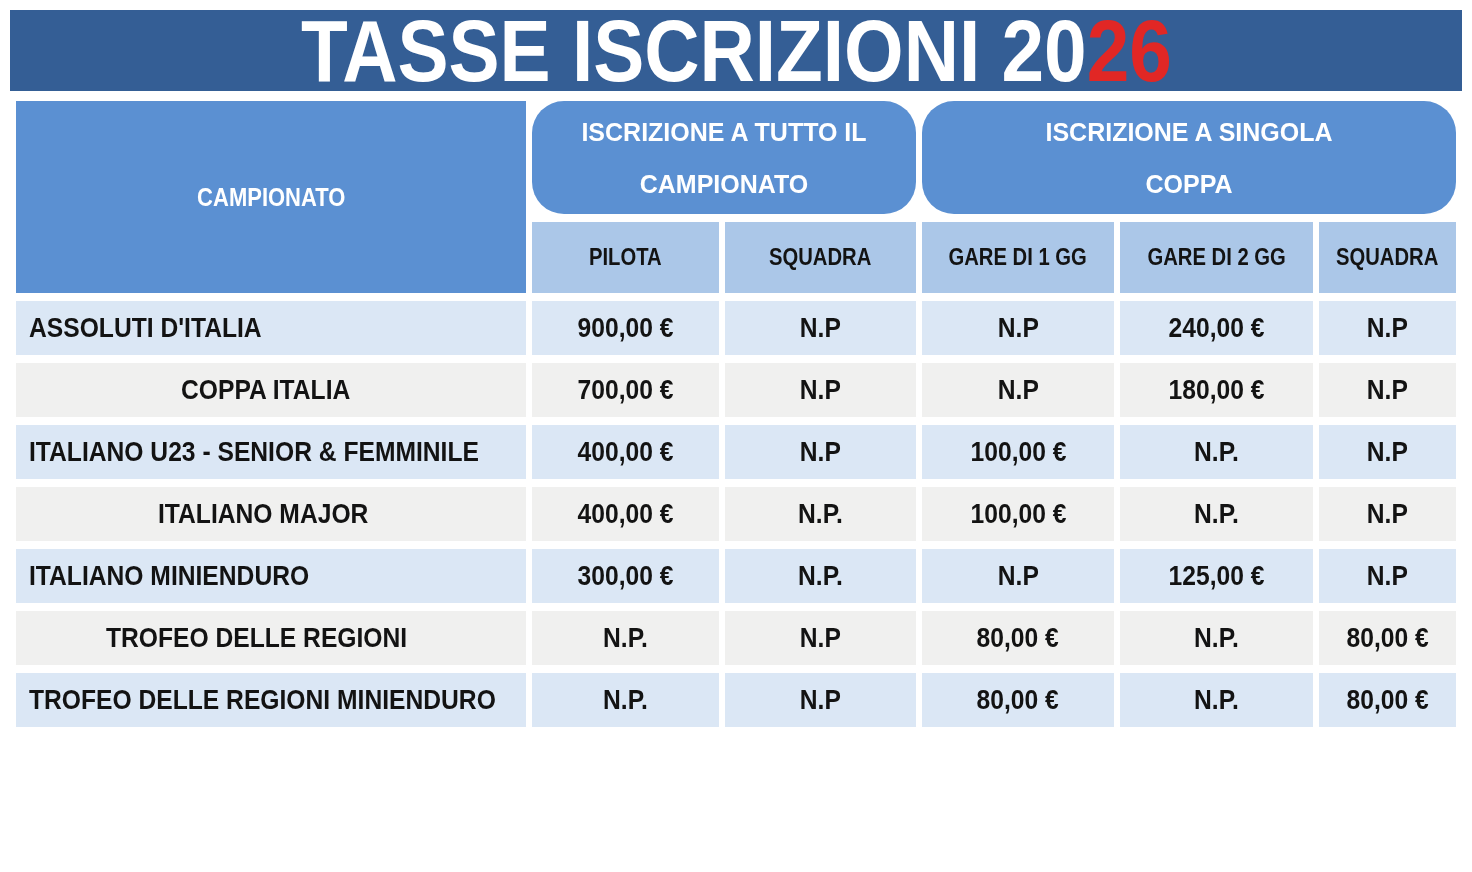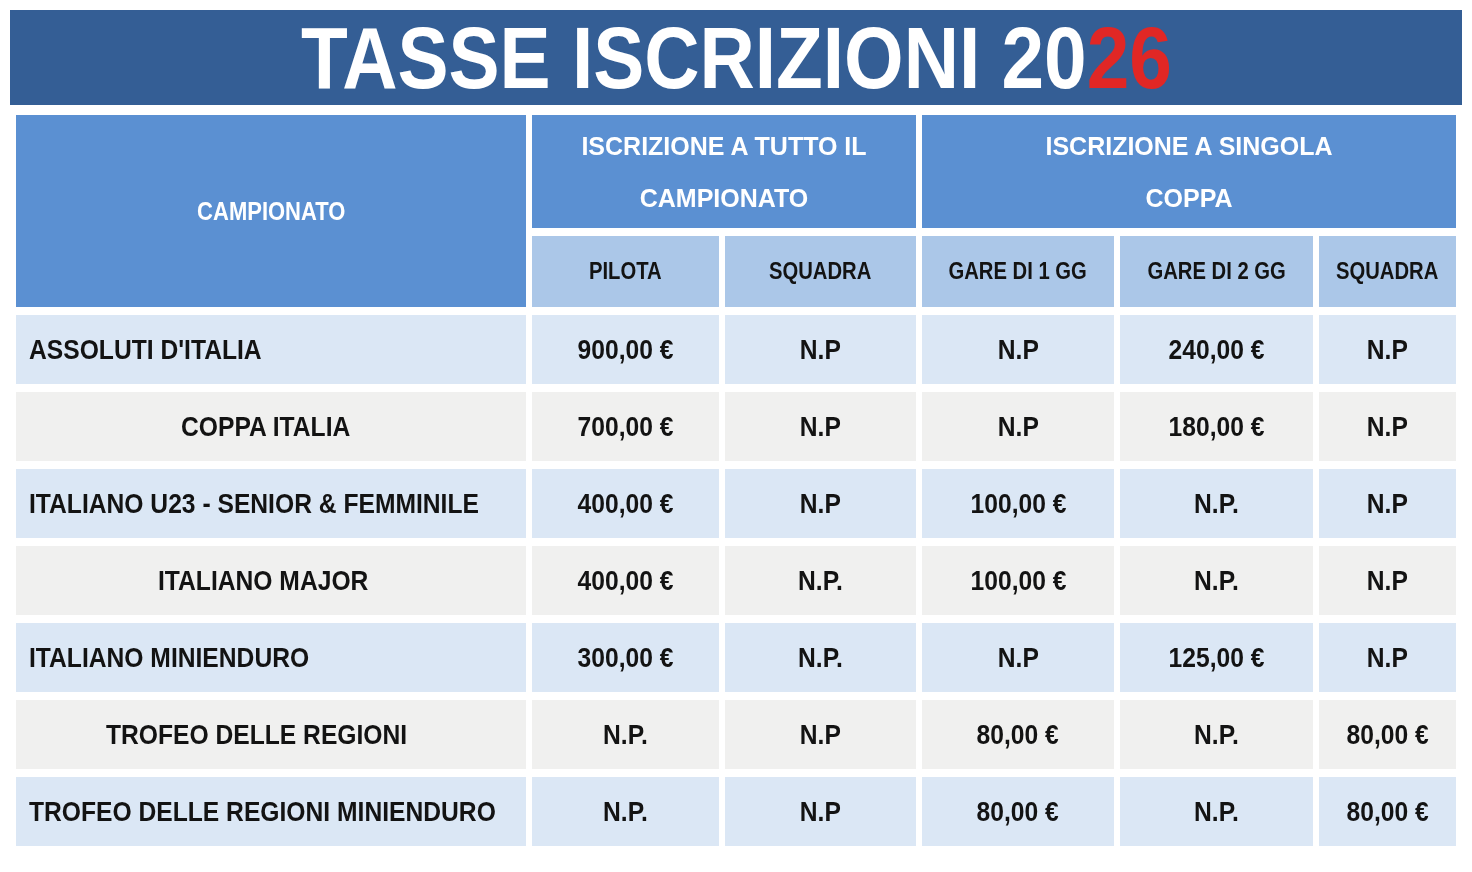--- a/index.html
+++ b/index.html
@@ -6,21 +6,21 @@
     margin: 0; padding: 0;
     width: 1472px; height: 872px;
     background: #ffffff;
     overflow: hidden;
     font-family: "Liberation Sans", sans-serif;
   }
   .page { padding: 10px 10px 0 10px; }
 
   
   .banner {
-    width: 1452px; height: 95px;
+    width: 1452px; height: 81px;
     background: #345e95;
     display: flex; align-items: center; justify-content: center;
     margin-bottom: 2px;
   }
   .banner-text {
     display: inline-block;
     white-space: nowrap;
     font-weight: bold;
     font-size: 88px;
     line-height: 95px;
@@ -51,37 +51,38 @@
     vertical-align: middle;
   }
   .group-head {
     background: #5b90d2;
     color: #ffffff;
     font-weight: bold;
     font-size: 25px;
     text-align: center;
     vertical-align: middle;
     height: 113px;
+    border-radius: 32px;
   }
   .group-head .gh-wrap {
     display: inline-block;
     line-height: 52px;
     max-width: 360px;
   }
   .sub-head {
     background: #abc7e8;
     color: #131313;
     font-weight: bold;
     font-size: 23px;
     text-align: center;
     vertical-align: middle;
     height: 71px;
   }
   tbody td {
-    height: 69px;
+    height: 54px;
     font-weight: bold;
     font-size: 28px;
     color: #131313;
     text-align: center;
     vertical-align: middle;
   }
   tbody td.rowlabel { text-align: left; padding-left: 13px; }
   tr.alt-blue td { background: #dbe7f5; }
   tr.alt-gray td { background: #f0f0ef; text-align: center; }
 

